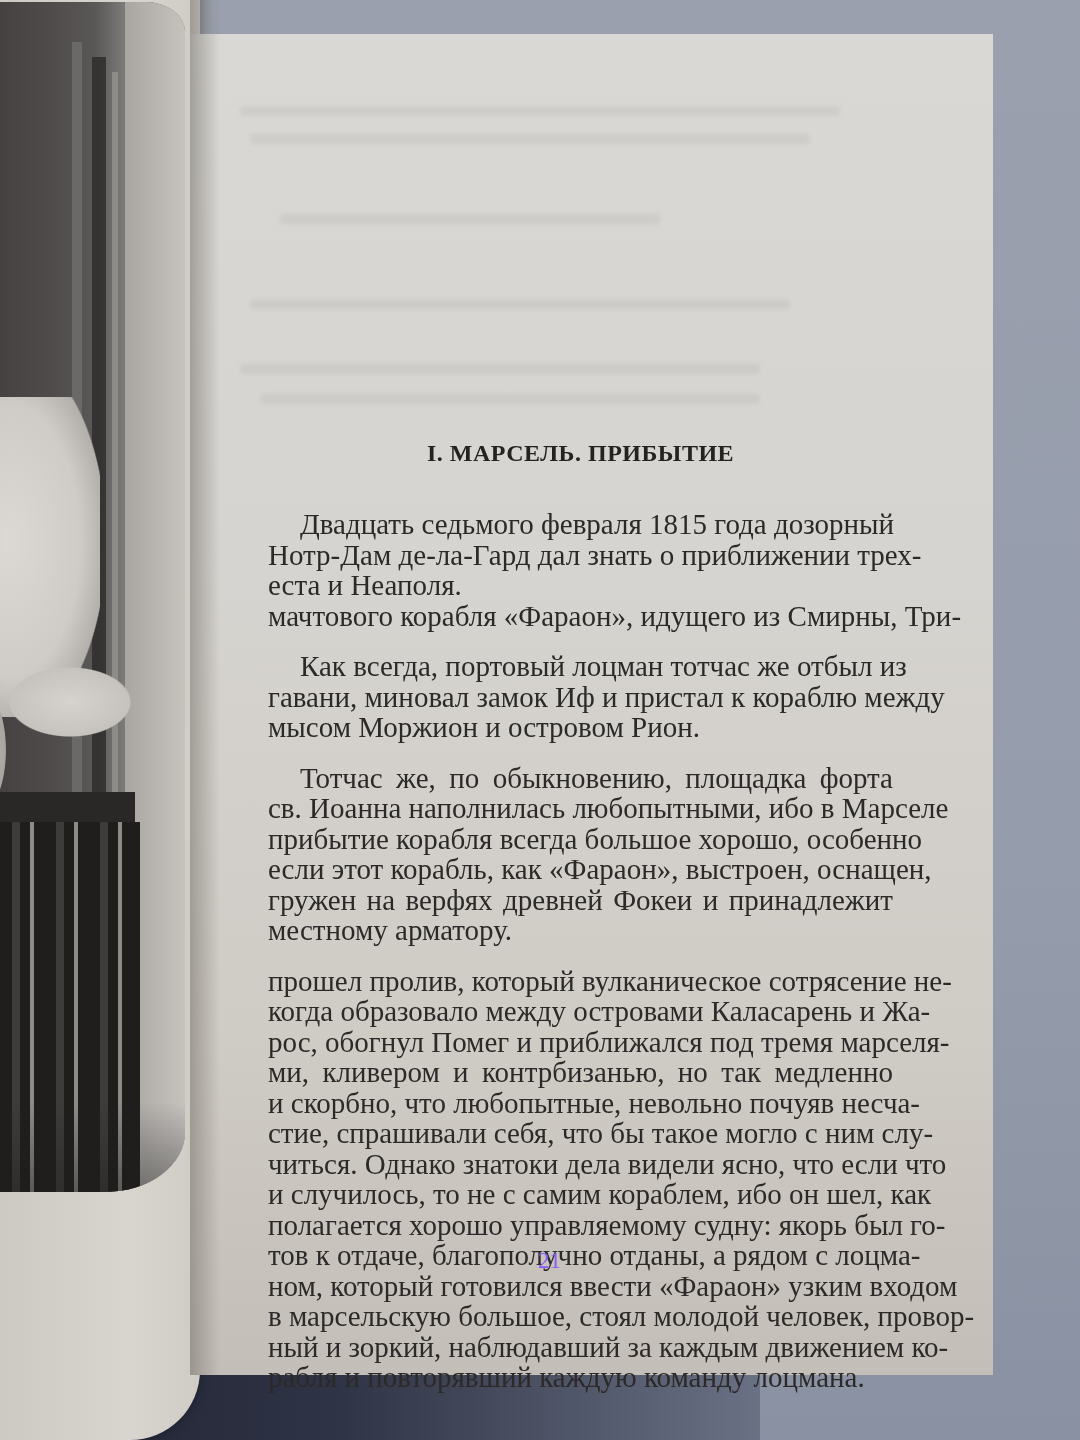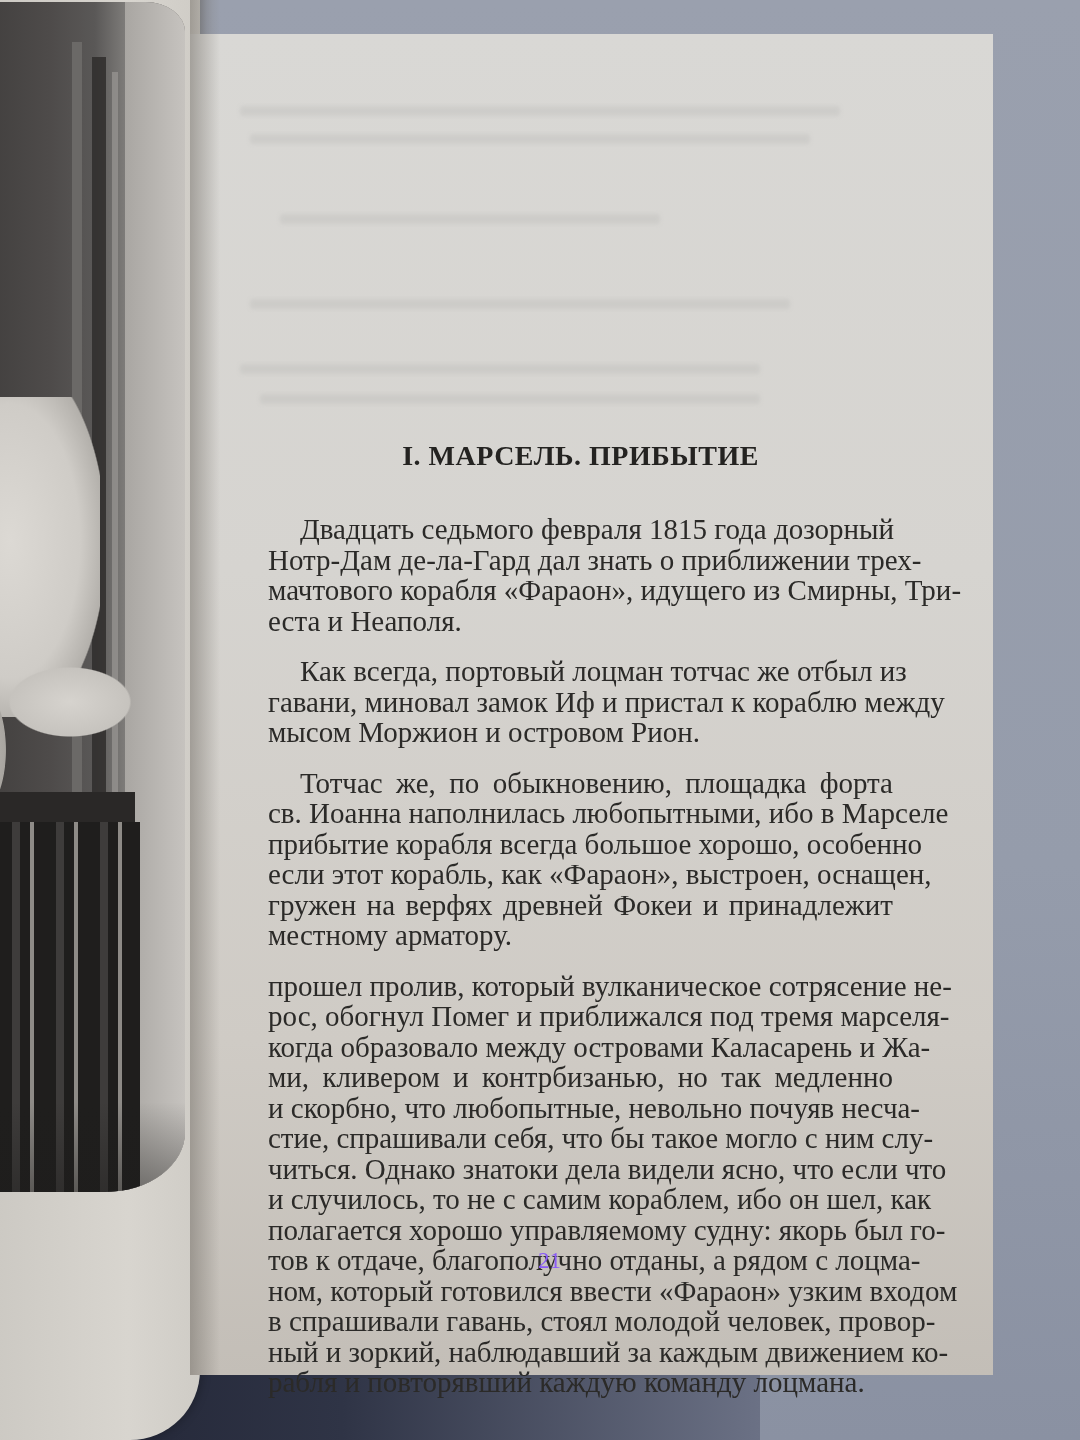--- a/index.html
+++ b/index.html
@@ -59,21 +59,21 @@
     }
     .ghost {
       position: absolute; height: 10px; background: #a8a8a6; opacity: .22;
       filter: blur(2px); border-radius: 3px;
     }
     .text-block {
       position: absolute; left: 268px; top: 440px; width: 625px;
       color: #2b2a28;
     }
     .chapter-title {
-      text-align: center; font-weight: bold; font-size: 28px;
+      text-align: center; font-weight: bold; font-size: 24px;
       letter-spacing: .5px; margin: 0 0 42px 0; color: #242321;
     }
     .para {
       font-size: 29px; line-height: 30.5px; margin: 0;
       text-align: justify; text-align-last: left;
     }
     .line { display: block; text-align: justify; text-align-last: justify; white-space: nowrap; }
     .line.last { text-align-last: left; }
     .para:not(:first-of-type) { margin-top: 20px; }
     .page-number {
@@ -112,50 +112,50 @@
 </div>
 
 <div class="gutter"></div>
 
 <div class="text-block">
   <h1 class="chapter-title">I. МАРСЕЛЬ. ПРИБЫТИЕ</h1>
 
   <p class="para">
     <span class="line" style="padding-left:32px">Двадцать седьмого февраля 1815 года дозорный</span>
     <span class="line">Нотр-Дам де-ла-Гард дал знать о приближении трех-</span>
+    <span class="line last">еста и Неаполя.</span>
     <span class="line">мачтового корабля «Фараон», идущего из Смирны, Три-</span>
-    <span class="line last">еста и Неаполя.</span>
   </p>
 
   <p class="para">
     <span class="line" style="padding-left:32px">Как всегда, портовый лоцман тотчас же отбыл из</span>
     <span class="line">гавани, миновал замок Иф и пристал к кораблю между</span>
     <span class="line last">мысом Моржион и островом Рион.</span>
   </p>
 
   <p class="para">
     <span class="line" style="padding-left:32px">Тотчас же, по обыкновению, площадка форта</span>
     <span class="line">св. Иоанна наполнилась любопытными, ибо в Марселе</span>
     <span class="line">прибытие корабля всегда большое хорошо, особенно</span>
     <span class="line">если этот корабль, как «Фараон», выстроен, оснащен,</span>
     <span class="line">гружен на верфях древней Фокеи и принадлежит</span>
     <span class="line last">местному арматору.</span>
   </p>
 
   <p class="para">
     <span class="line">прошел пролив, который вулканическое сотрясение не-</span>
+    <span class="line">когда образовало между островами Каласарень и Жа-</span>
     <span class="line">рос, обогнул Помег и приближался под тремя марселя-</span>
-    <span class="line">когда образовало между островами Каласарень и Жа-</span>
     <span class="line">ми, кливером и контрбизанью, но так медленно</span>
     <span class="line">и скорбно, что любопытные, невольно почуяв несча-</span>
     <span class="line">стие, спрашивали себя, что бы такое могло с ним слу-</span>
     <span class="line">читься. Однако знатоки дела видели ясно, что если что</span>
     <span class="line">и случилось, то не с самим кораблем, ибо он шел, как</span>
     <span class="line">полагается хорошо управляемому судну: якорь был го-</span>
     <span class="line">тов к отдаче, благополучно отданы, а рядом с лоцма-</span>
     <span class="line">ном, который готовился ввести «Фараон» узким входом</span>
-    <span class="line">в спрашивали гавань, стоял молодой человек, провор-</span>
+    <span class="line">в марсельскую большое, стоял молодой человек, провор-</span>
     <span class="line">ный и зоркий, наблюдавший за каждым движением ко-</span>
     <span class="line last">рабля и повторявший каждую команду лоцмана.</span>
   </p>
 </div>
 
 <div class="page-number">21</div>
 
 </body></html>

